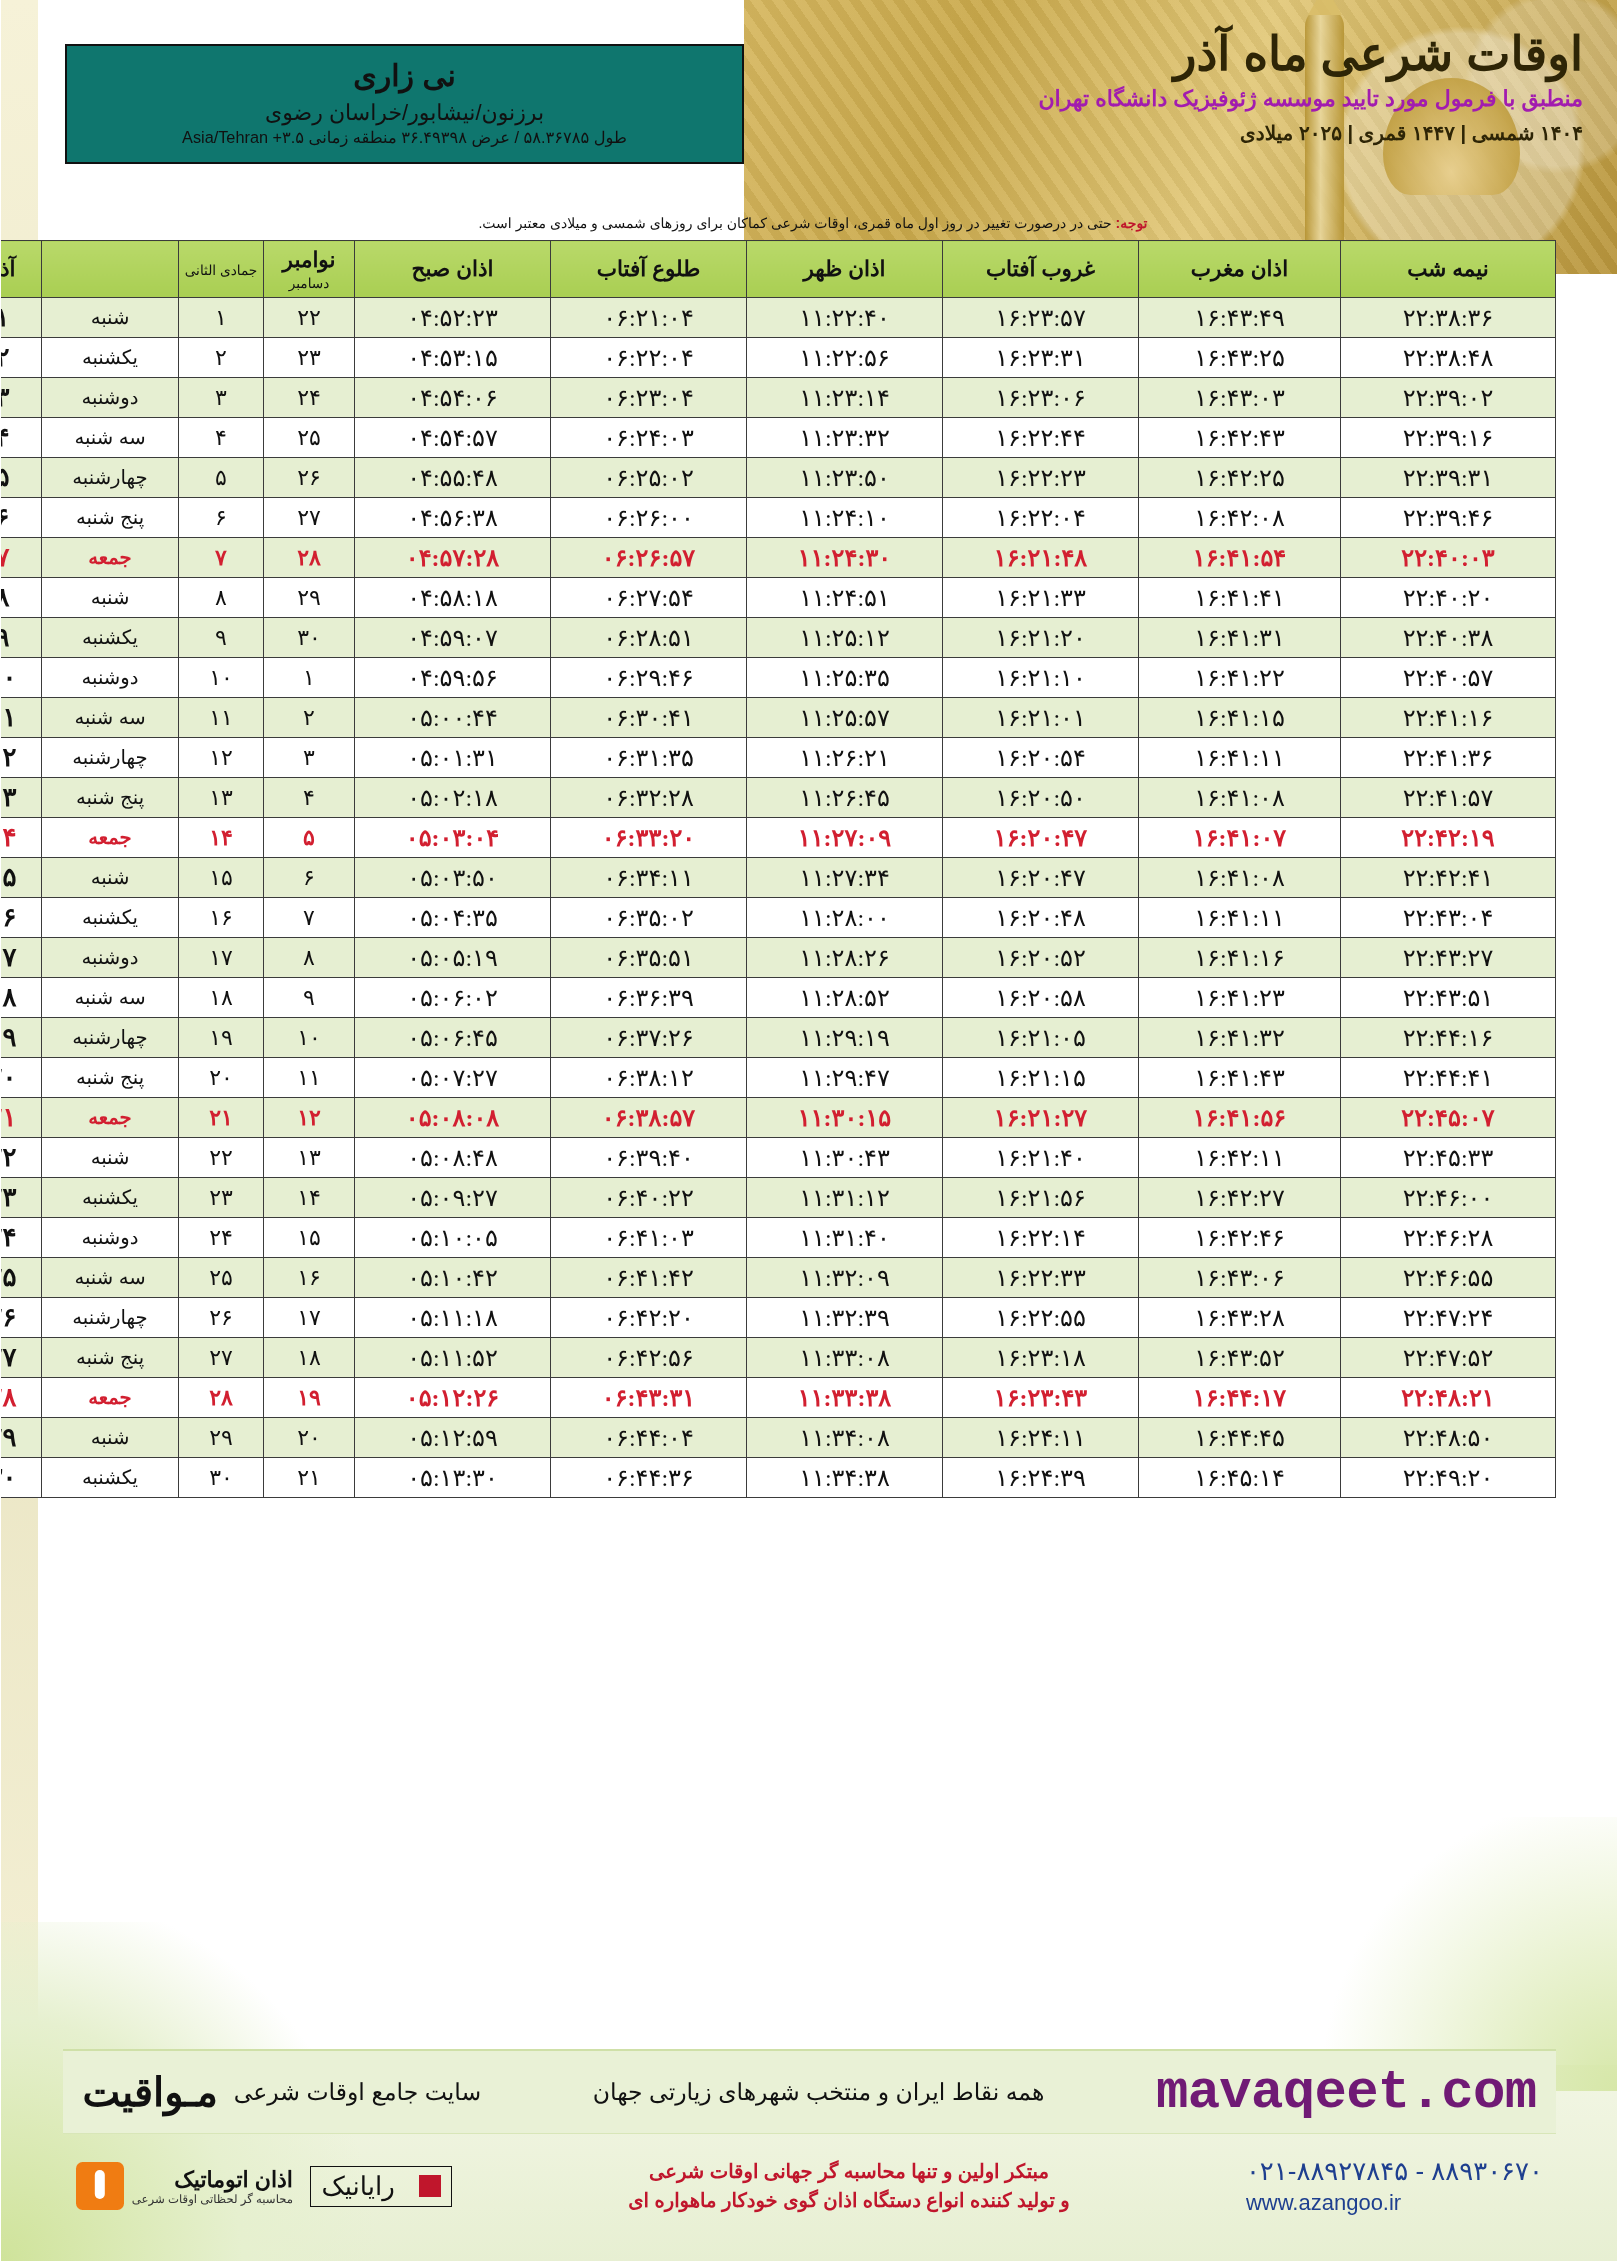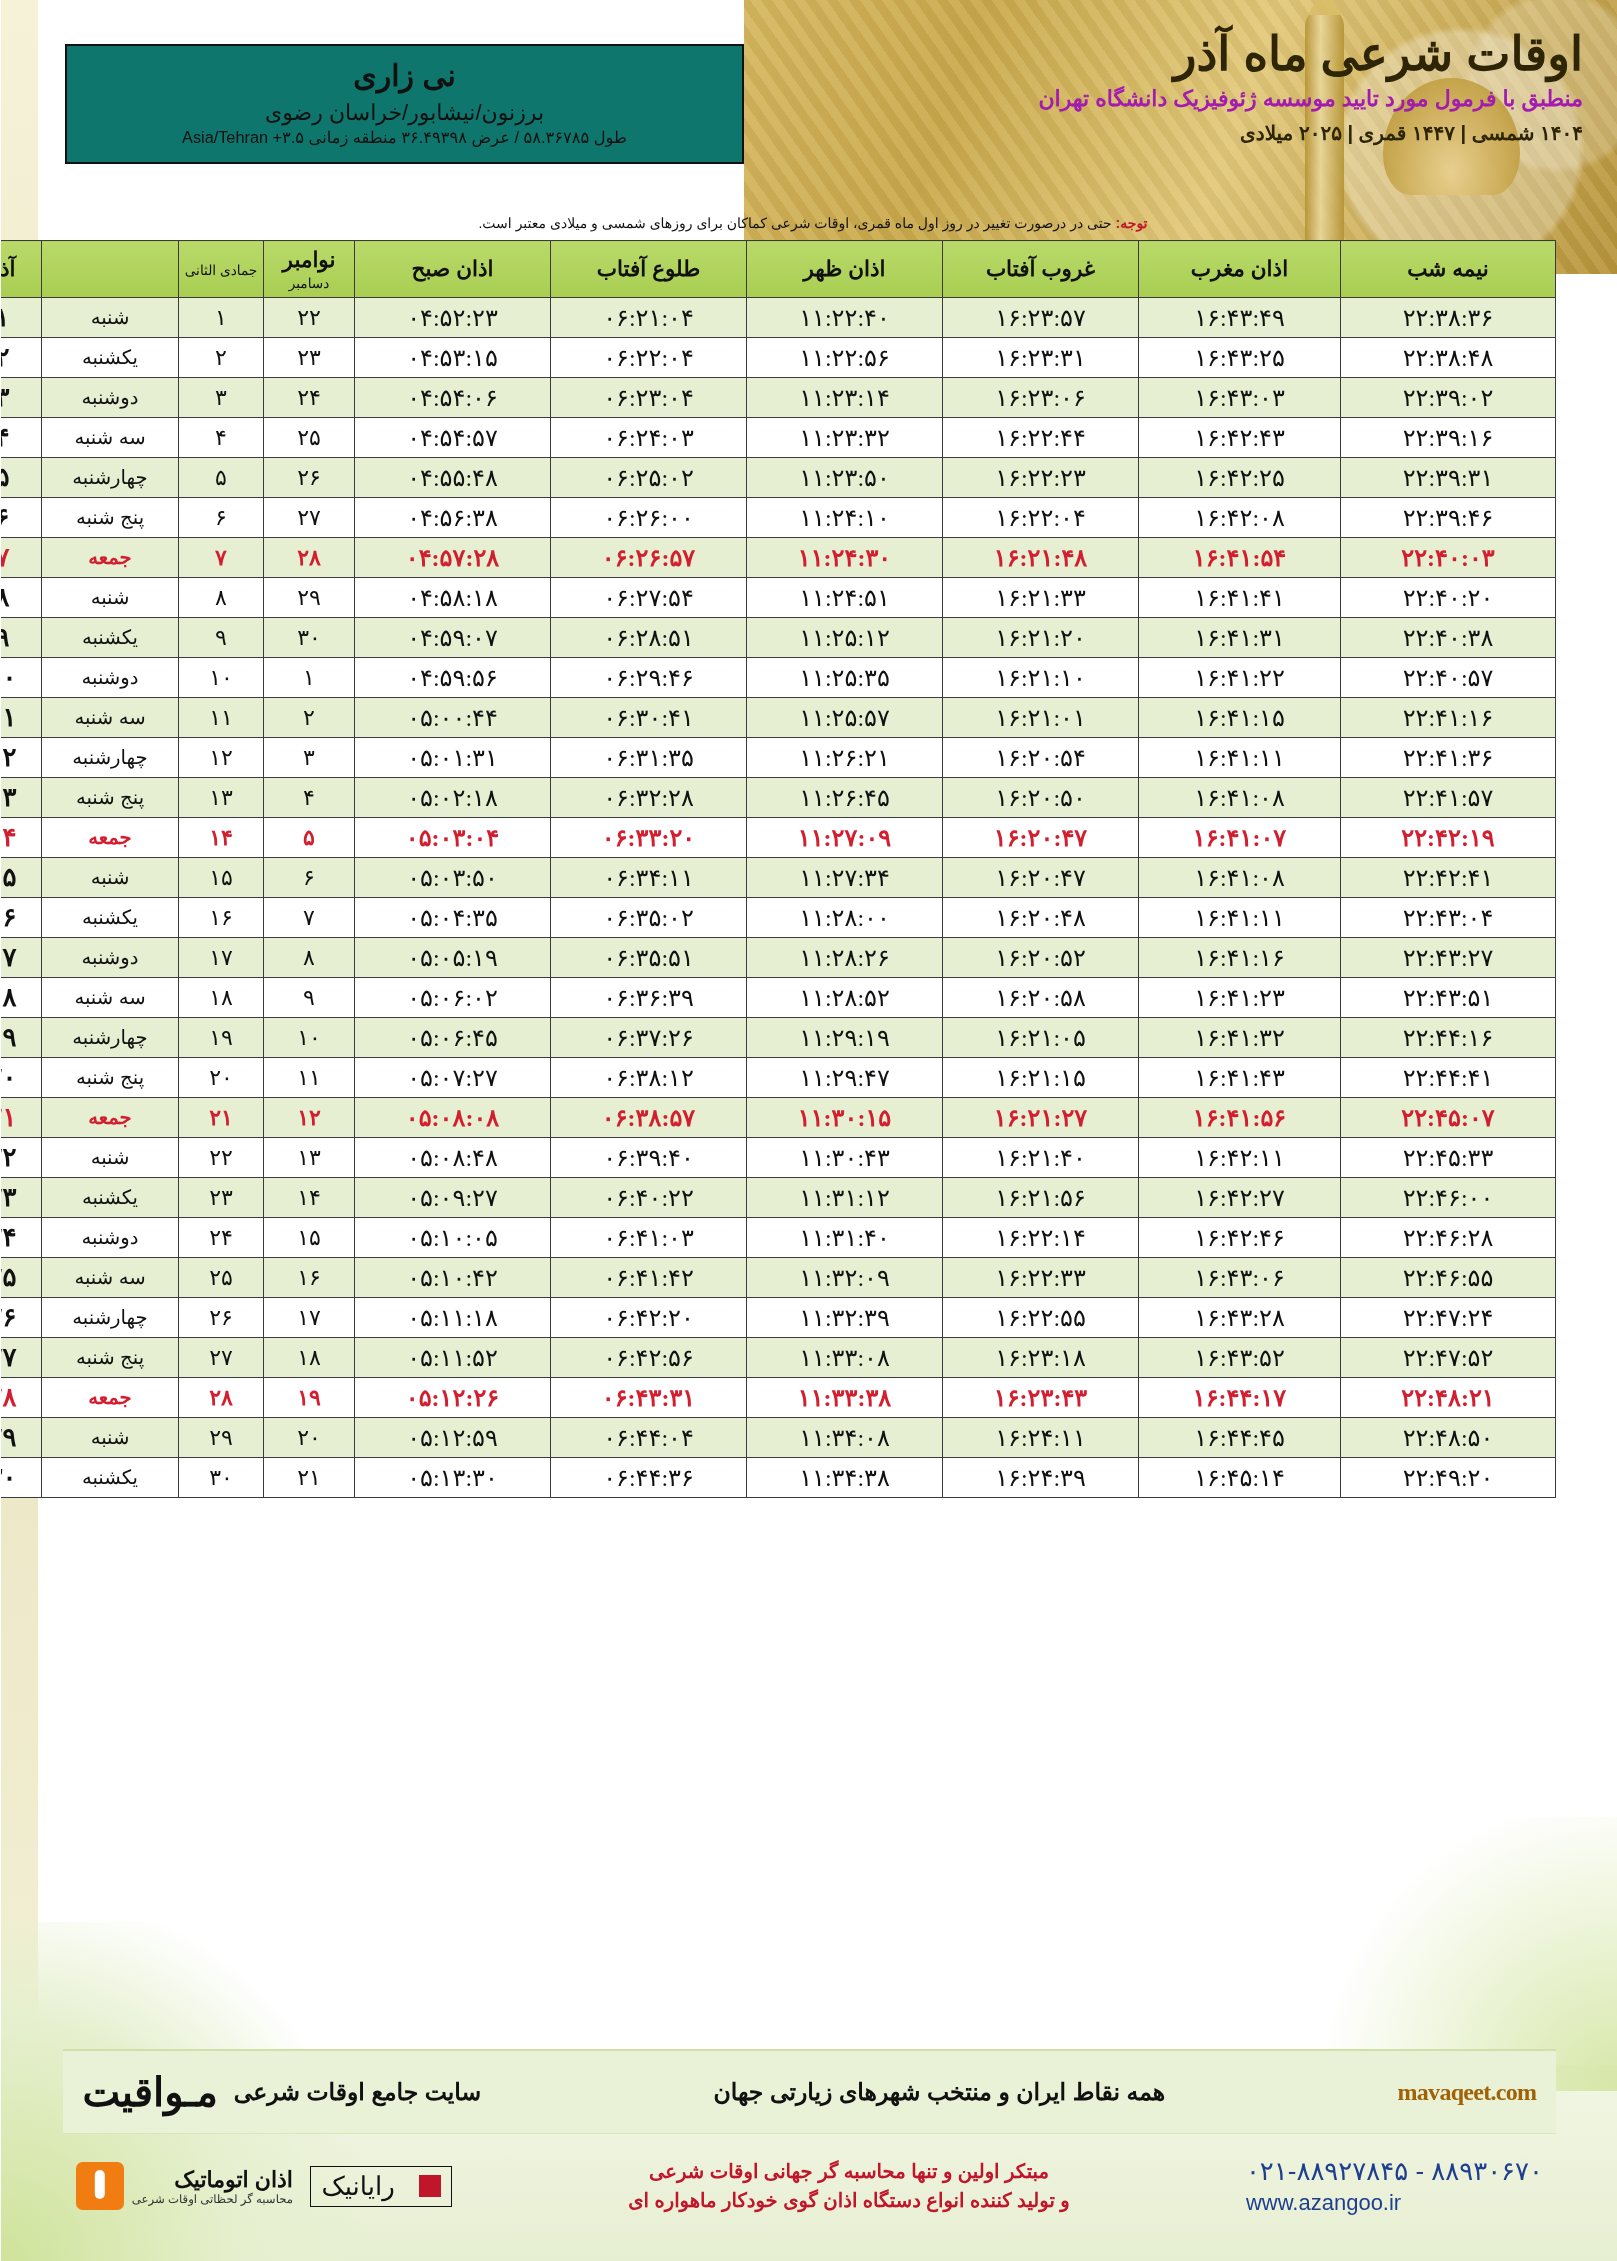--- a/index.html
+++ b/index.html
@@ -136,25 +136,25 @@
   
   .footer{
     position:absolute;left:63px;bottom:29px;width:1493px;
   }
   .footer-top{
     background:#e9f1d6;border-top:2px solid #cfe0a8;border-bottom:1.3px solid #d8e6b8;
     height:85px;display:flex;align-items:center;justify-content:space-between;
     padding:0 19.6px;box-sizing:border-box;
   }
   .brand{
-    font-size:24px;font-weight:bold;color:#a16207;
-    font-family:Liberation Serif, serif;letter-spacing:-0.7px;
+    font-size:54px;font-weight:bold;color:#701a75;
+    font-family:Liberation Mono, monospace;letter-spacing:-0.7px;
   }
   .brand-fa{font-size:40px;font-weight:bold;color:#111;}
-  .brand-tag{font-size:23.5px;color:#111;font-weight:bold;}
+  .brand-tag{font-size:23.5px;color:#111;font-weight:normal;}
   .footer-bottom{
     height:98px;display:flex;align-items:center;justify-content:space-between;
     padding:6.5px 13px 0;box-sizing:border-box;
   }
   .phone{font-size:26px;font-weight:normal;color:#1e3f8f;line-height:1.3;text-align:left;direction:ltr;}
   .phone .site{font-size:22px;}
   .slogan{font-size:19.6px;color:#c0162c;text-align:center;line-height:1.5;font-weight:bold;}
   .logos{display:flex;align-items:center;gap:17px;}
   .logo-rayanik{
     border:1.3px solid #111;padding:3.9px 10.4px;font-size:26px;font-weight:normal;color:#111;

